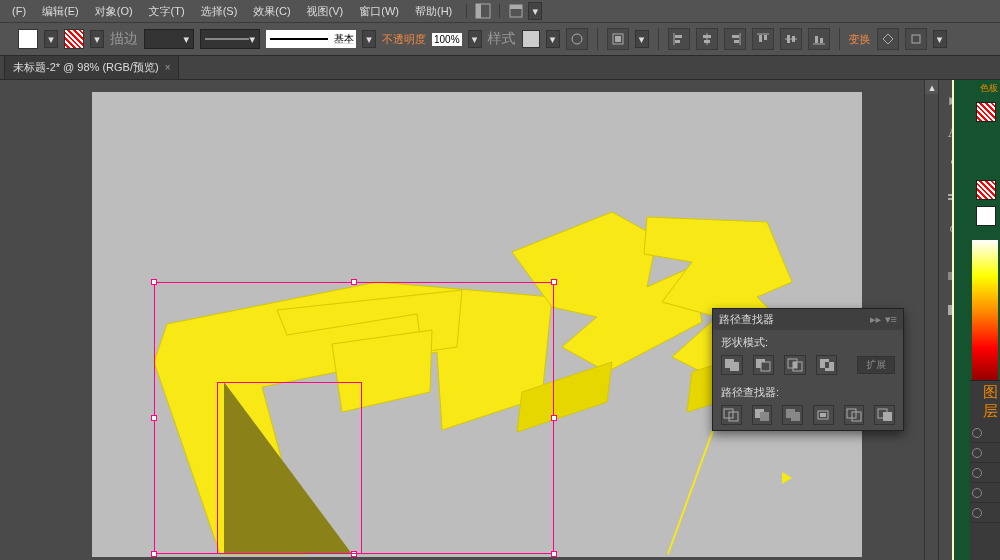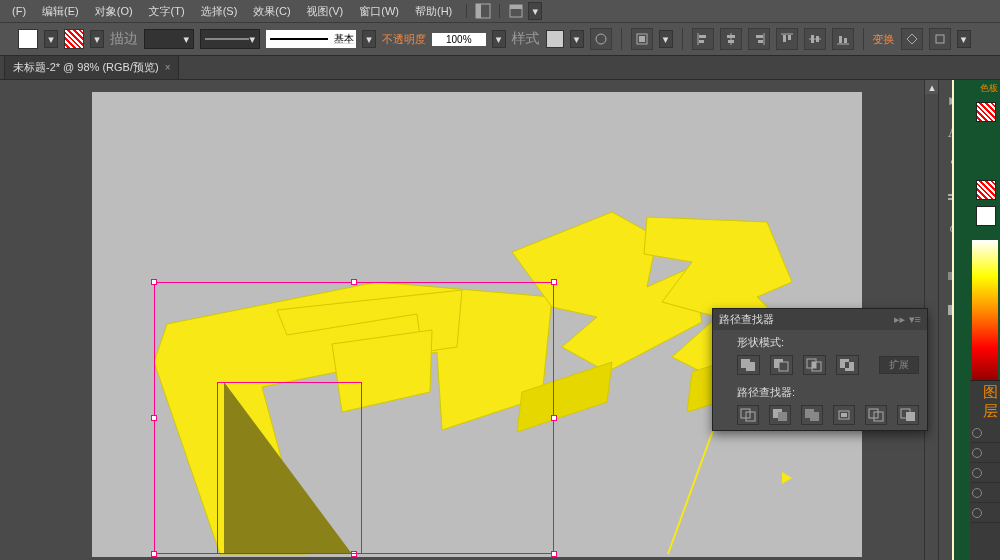--- a/index.html
+++ b/index.html
@@ -8,21 +8,21 @@
 .menubar .mi{padding:2px 6px;cursor:default;}
 .menubar .mdiv{width:1px;height:14px;background:#3a3a3a;margin:0 4px;}
 .micon{width:16px;height:16px;display:inline-flex;align-items:center;justify-content:center;}
 .optbar{background:#535353;height:34px;display:flex;align-items:center;padding:0 18px;gap:6px;border-top:1px solid #3a3a3a;border-bottom:1px solid #2a2a2a;}
 .sw{width:20px;height:20px;border:1px solid #333;display:inline-block;}
 .noedit{background:repeating-linear-gradient(45deg,#fff,#fff 2px,#f00 2px,#f00 4px);}
 .dd{width:14px;height:18px;background:#444;border:1px solid #333;display:flex;align-items:center;justify-content:center;}
 .olabel{color:#999;font-size:14px;}
 .owlabel{color:#ee8844;font-size:11px;}
 .opsel{height:20px;background:#333;border:1px solid #222;display:flex;align-items:center;padding:0 4px;}
-.pctbox{background:#fff;color:#000;padding:1px 14px;font-size:10px;}
+.pctbox{background:#fff;color:#000;padding:1px 2px;font-size:10px;}
 .strokesel{width:90px;height:18px;background:#fff;display:flex;align-items:center;text-decoration:underline;}
 .strokesel .line{flex:1;height:2px;background:#000;margin:0 4px;}
 .strokesel .lab{background:#fff;color:#000;font-size:10px;padding:0 2px;}
 .obtn{width:22px;height:22px;border:1px solid #3a3a3a;background:#4a4a4a;display:flex;align-items:center;justify-content:center;}
 .obtn svg{width:14px;height:14px;}
 .sep{width:1px;height:22px;background:#3a3a3a;margin:0 3px;}
 .tabstrip{background:#434343;height:24px;display:flex;align-items:flex-end;padding-left:4px;border-bottom:1px solid #2a2a2a;}
 .tab{background:#3a3a3a;padding:4px 8px;font-size:11px;color:#ddd;display:flex;align-items:center;gap:6px;border:1px solid #2a2a2a;border-bottom:none;}
 .tabx{font-size:10px;color:#999;}
 .workarea{position:relative;background:#4a4a4a;height:480px;}
@@ -34,24 +34,24 @@
 .scrollright .up{position:absolute;top:0;width:14px;height:14px;background:#555;display:flex;align-items:center;justify-content:center;}
 .rightrail{position:absolute;right:32px;top:0;width:30px;height:480px;background:#4a4a4a;border-left:1px solid #333;display:flex;flex-direction:column;align-items:center;gap:8px;padding-top:8px;}
 .railbtn{width:24px;height:24px;display:flex;align-items:center;justify-content:center;color:#aaa;}
 .rightpanel{position:absolute;right:0;top:0;width:48px;height:480px;background:#14532d;border-left:2px solid #fef9c3;}
 .swatch{width:20px;height:20px;border:1px solid #222;}
 .gradstrip{position:absolute;right:2px;top:160px;width:26px;height:180px;background:linear-gradient(to bottom,#fff,#ff0,#f80,#f00,#800,#000);}
 .layerpanel{position:absolute;right:0;bottom:0;width:30px;height:180px;background:#3a3a3a;border-top:1px solid #222;}
 .layerrow{height:20px;display:flex;align-items:center;gap:2px;padding:0 2px;border-bottom:1px solid #2f2f2f;}
 .eye{width:10px;height:10px;border:1px solid #888;border-radius:50%;}
 .flo{position:absolute;background:#4a4a4a;border:1px solid #222;box-shadow:0 4px 10px rgba(0,0,0,.5);}
-.pathfinder{left:712px;top:228px;width:216px;}
+.pathfinder{left:712px;top:228px;width:192px;}
 .flo .hdr{background:#3f3f3f;padding:3px 6px;display:flex;align-items:center;justify-content:space-between;font-size:11px;}
 .flo .hdr .hicons{display:flex;gap:4px;color:#888;font-size:9px;}
-.flo .sec{padding:5px 8px;margin-left:16px;}
+.flo .sec{padding:5px 8px;}
 .flo .seclabel{color:#ddd;font-size:11px;margin-bottom:5px;}
 .flo .row{display:flex;gap:10px;align-items:center;}
 .pfbtn{width:24px;height:20px;border:1px solid #333;background:#4a4a4a;display:flex;align-items:center;justify-content:center;}
 .pfbtn svg{width:16px;height:14px;}
 .expbtn{width:42px;height:18px;border:1px solid #333;background:#3a3a3a;color:#888;font-size:10px;display:flex;align-items:center;justify-content:center;}
 </style>
 </head>
 <body>
 
 <div class="menubar">

